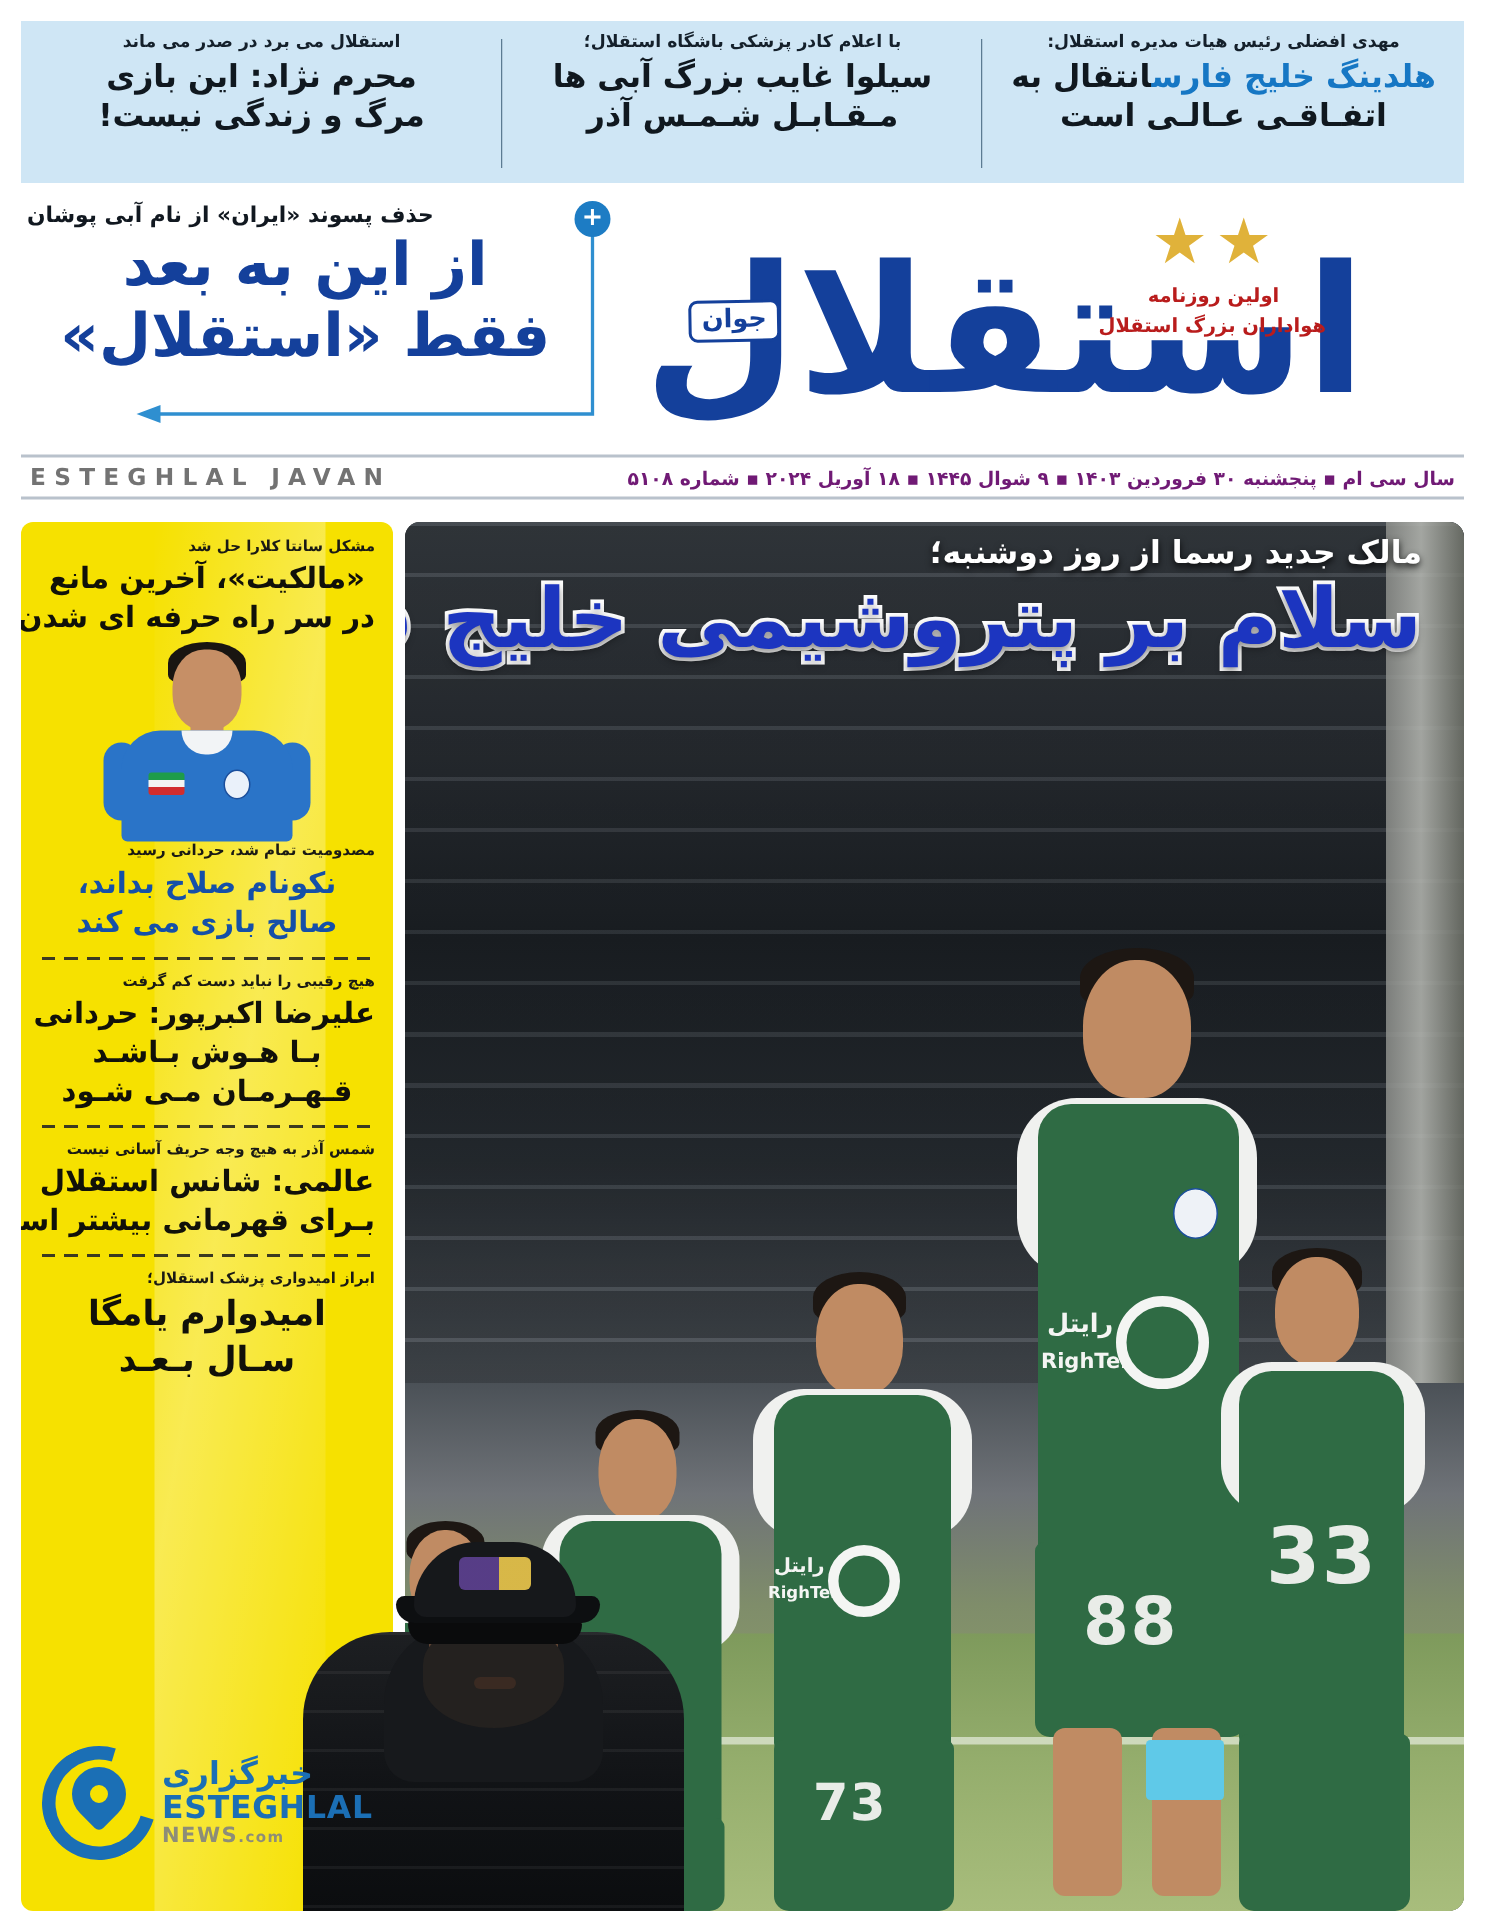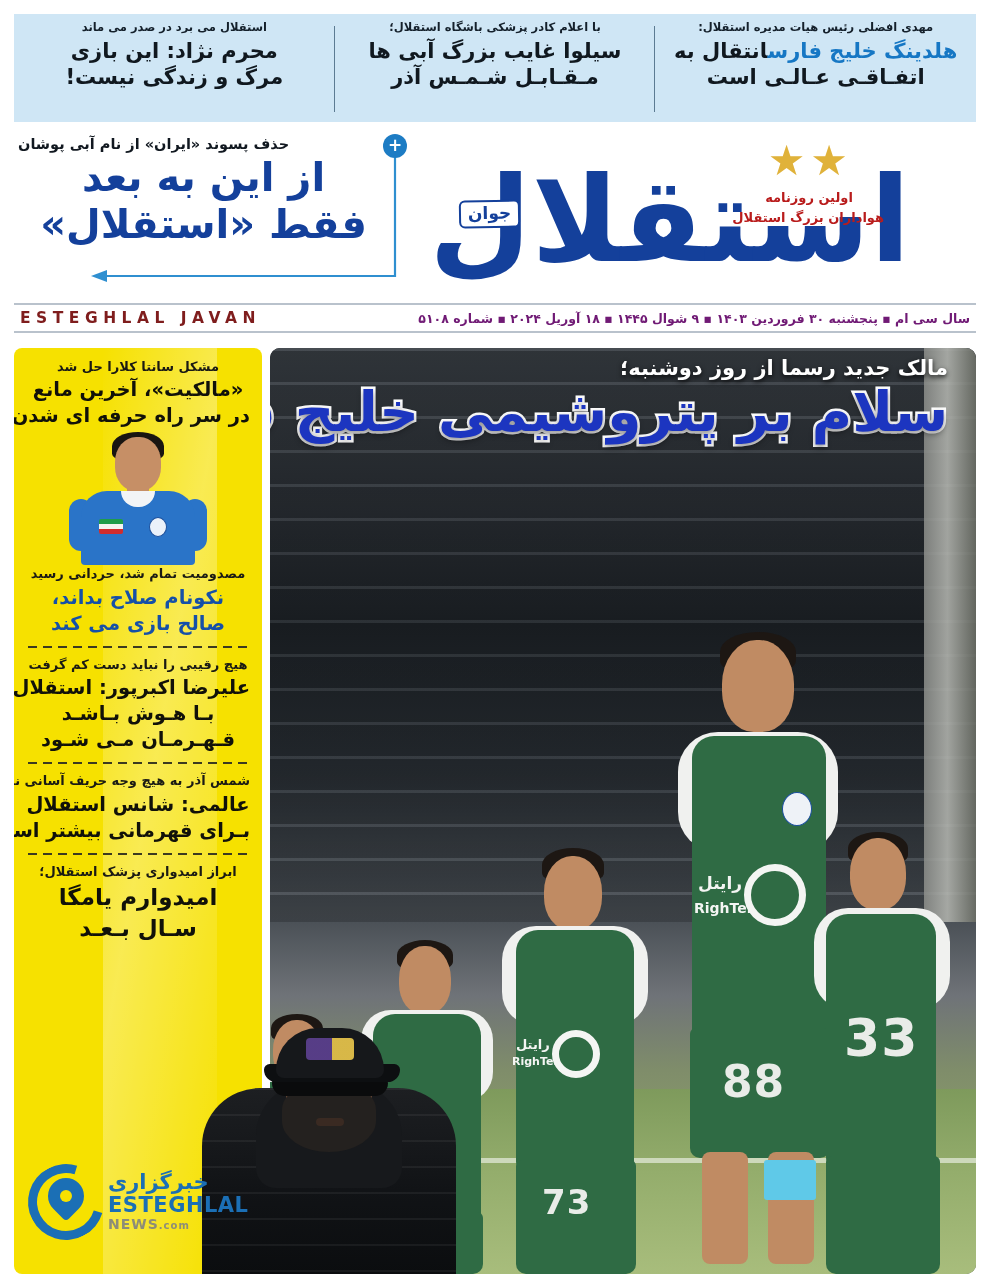--- a/index.html
+++ b/index.html
@@ -198,21 +198,21 @@
   .info-date {
     font-size: 12.5px;
     font-weight: 800;
     color: #701a75;
     white-space: nowrap;
     letter-spacing: -0.2px;
   }
   .info-latin {
     font-size: 15.5px;
     font-weight: 800;
-    color: #7f1d1d;
+    color: #737373;
     letter-spacing: 5.5px;
     direction: ltr;
     white-space: nowrap;
   }
 
   
   .content {
     position: absolute;
     top: 348px; left: 14px; right: 14px; bottom: 6px;
     display: flex;
@@ -372,25 +372,24 @@
   .sidebar::after {
     content: "";
     position: absolute;
     left: 36%; top: 0; bottom: 0;
     width: 46%;
     background: linear-gradient(100deg, rgba(255,255,255,0) 0%, rgba(255,255,255,0.32) 45%, rgba(255,255,255,0) 100%);
     pointer-events: none;
   }
   .side-item { position: relative; z-index: 2; }
   .side-kicker {
-    font-size: 13px;
+    font-size: 10px;
     font-weight: 800;
     color: #1a1a14;
     line-height: 1.4;
-    text-align: center;
     white-space: nowrap;
     letter-spacing: -0.3px;
     margin-bottom: 1px;
   }
   .side-title {
     font-size: 19.5px;
     font-weight: 900;
     color: #111109;
     line-height: 1.34;
     text-align: center;
@@ -706,21 +705,21 @@
       <div class="side-item">
         <div class="side-kicker">مصدومیت تمام شد، حردانی رسید</div>
         <div class="side-title blue">نکونام صلاح بداند،</div>
         <div class="side-title blue">صالح بازی می کند</div>
       </div>
 
       <div class="side-divider"></div>
 
       <div class="side-item">
         <div class="side-kicker">هیچ رقیبی را نباید دست کم گرفت</div>
-        <div class="side-title">علیرضا اکبرپور: استقلال</div>
+        <div class="side-title">علیرضا اکبرپور: حردانی</div>
         <div class="side-title">بـا هـوش بـاشـد</div>
         <div class="side-title">قـهـرمـان مـی شـود</div>
       </div>
 
       <div class="side-divider"></div>
 
       <div class="side-item">
         <div class="side-kicker">شمس آذر به هیچ وجه حریف آسانی نیست</div>
         <div class="side-title">عالمی: شانس استقلال</div>
         <div class="side-title">بـرای قهرمانی بیشتر است</div>

